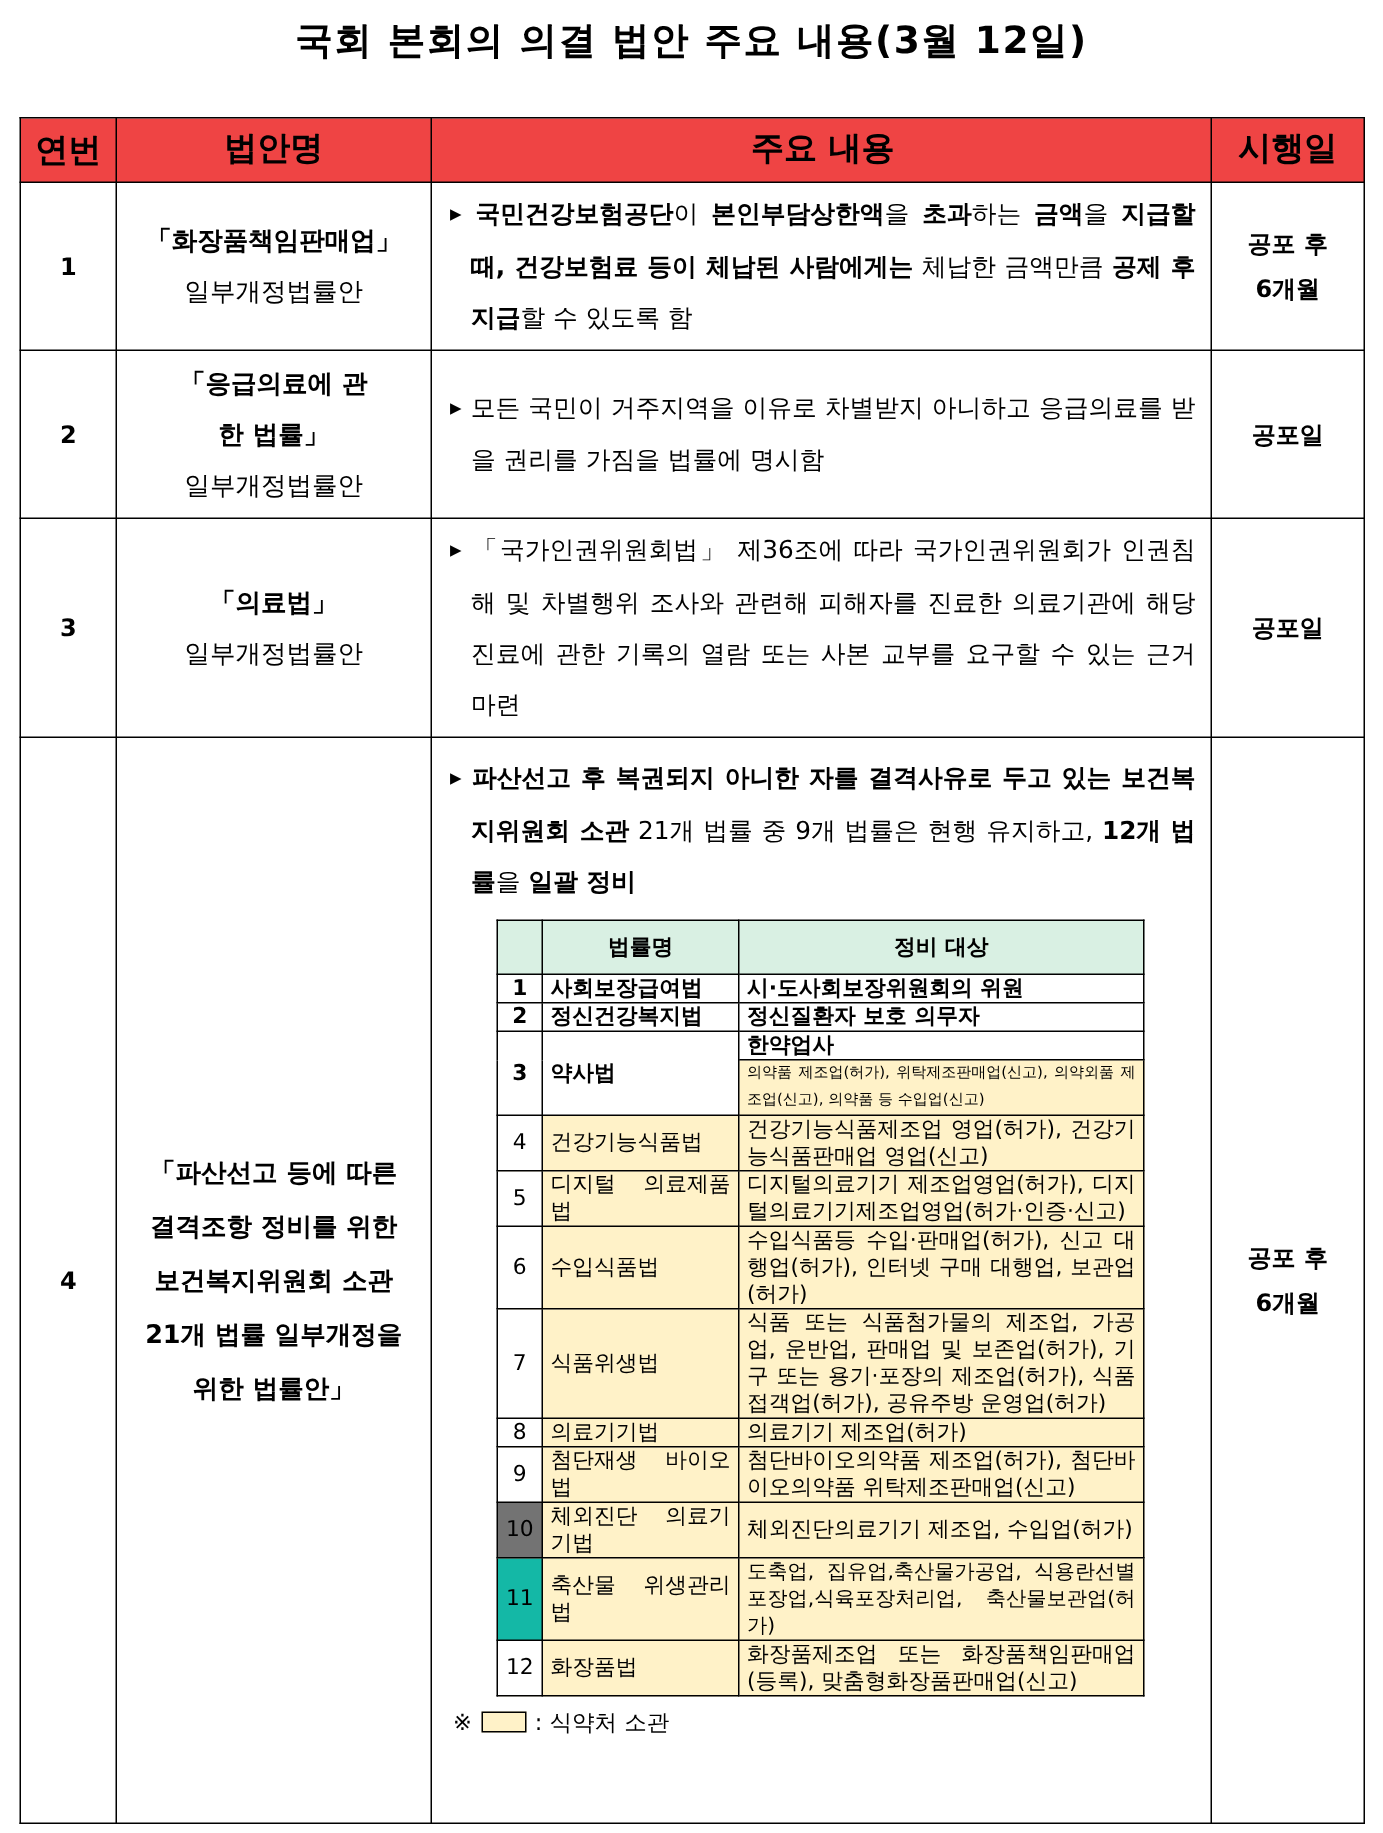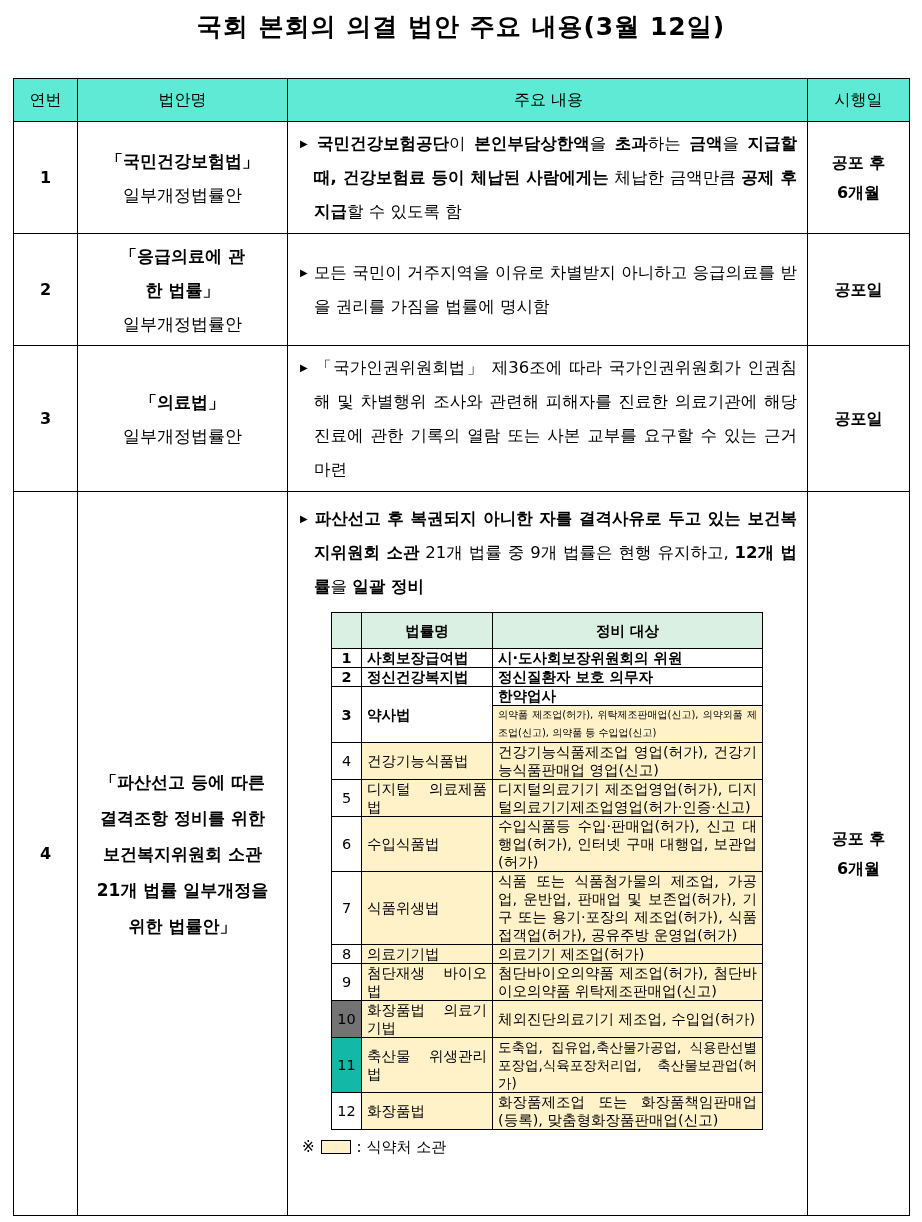--- a/index.html
+++ b/index.html
@@ -1,20 +1,20 @@
 <!DOCTYPE html>
 <html><head>
 <meta charset="utf-8">
 <style>
   * { box-sizing: border-box; margin: 0; padding: 0; }
   body { width: 922px; height: 1222px; background: #ffffff; font-family: "DejaVu Sans", "Liberation Sans", sans-serif; color: #000; position: relative; overflow: hidden; }
   .title { position: absolute; top: 10px; left: 0; width: 922px; text-align: center; font-size: 25px; font-weight: bold; letter-spacing: 1px; }
   table.main { position: absolute; top: 78px; left: 13px; width: 896px; border-collapse: collapse; table-layout: fixed; }
   table.main th, table.main td { border: 1.5px solid #000; vertical-align: middle; }
-  table.main th { background: #5eead4; font-size: 16px; font-weight: normal; height: 36px; text-align: center; }
+  table.main th { background: #ef4444; font-size: 22px; font-weight: bold; height: 36px; text-align: center; }
   .c-no { width: 64px; text-align: center; font-weight: bold; font-size: 16px; }
   .c-name { width: 210px; text-align: center; font-size: 17px; line-height: 34px; }
   .c-content { width: 520px; padding: 4px 10px 4px 12px; font-size: 16.5px; line-height: 34px; text-align: justify; }
   .c-date { width: 102px; text-align: center; font-weight: bold; font-size: 16px; line-height: 30px; }
   .b { font-weight: bold; }
   .tri { font-size: 10px; margin-right: 6px; vertical-align: 2px; }
   .bullet-line { text-indent: -14px; padding-left: 14px; }
   table.sub { border-collapse: collapse; width: 432px; margin: 8px 0 6px 31px; table-layout: fixed; border-radius: 32px; }
   table.sub td, table.sub th { border: 1.3px solid #000; font-size: 14.5px; line-height: 18px; padding: 0 5px; }
   table.sub th { background: #d9f0e3; font-weight: bold; text-align: center; }
@@ -37,21 +37,21 @@
       <th class="c-name">법안명</th>
       <th class="c-content" style="text-align:center">주요 내용</th>
       <th class="c-date">시행일</th>
     </tr>
   </thead>
   <tbody>
 
     <tr style="height:112px">
       <td class="c-no">1</td>
       <td class="c-name">
-        <div class="b">「국민건강보험법」</div>
+        <div class="b">「화장품책임판매업」</div>
         <div>일부개정법률안</div>
       </td>
       <td class="c-content">
         <div class="bullet-line"><span class="tri">▶</span><span class="b">국민건강보험공단</span><span>이 </span><span class="b">본인부담상한액</span><span>을 </span><span class="b">초과</span><span>하는 </span><span class="b">금액</span><span>을 </span><span class="b">지급할 때, 건강보험료 등이 체납된 사람에게는</span><span> 체납한 금액만큼 </span><span class="b">공제 후 지급</span><span>할 수 있도록 함</span></div>
       </td>
       <td class="c-date">
           <div style="width:70px;margin:0 auto">공포 후 6개월</div>
         </td>
     </tr>
 
@@ -139,21 +139,21 @@
               <td>의료기기법</td>
               <td>의료기기 제조업(허가)</td>
             </tr>
             <tr class="y">
               <td class="sn" style="background:#fff">9</td>
               <td>첨단재생 바이오법</td>
               <td>첨단바이오의약품 제조업(허가), 첨단바이오의약품 위탁제조판매업(신고)</td>
             </tr>
             <tr class="y">
               <td class="sn" style="background:#737373">10</td>
-              <td>화장품법 의료기기법</td>
+              <td>체외진단 의료기기법</td>
               <td>체외진단의료기기 제조업, 수입업(허가)</td>
             </tr>
             <tr class="y">
               <td class="sn" style="background:#14b8a6">11</td>
               <td>축산물 위생관리법</td>
               <td style="font-size:13.5px">도축업, 집유업,축산물가공업, 식용란선별포장업,식육포장처리업, 축산물보관업(허가)</td>
             </tr>
             <tr class="y">
               <td class="sn" style="background:#fff">12</td>
               <td>화장품법</td>

